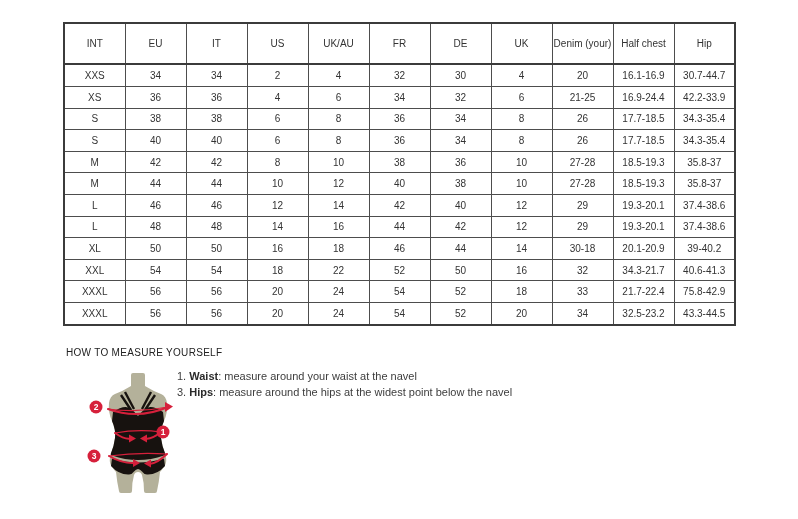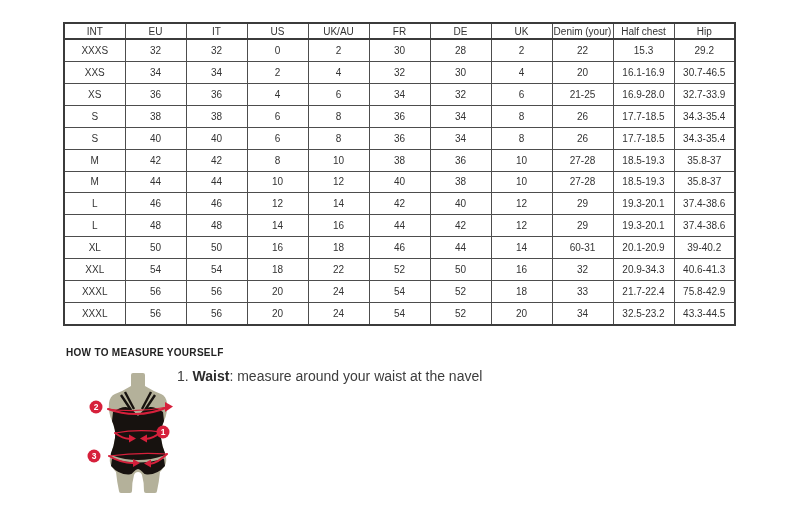--- a/index.html
+++ b/index.html
@@ -18,32 +18,32 @@
     border-collapse: collapse; table-layout: fixed;
     border: 2px solid #3b3b3b;
   }
   .size-table th, .size-table td {
     border: 1px solid #4d4d4d;
     text-align: center; vertical-align: middle;
     font-size: 10px; font-weight: 400;
     color: #333333; padding: 0;
     white-space: nowrap; overflow: hidden;
   }
-  .size-table thead tr { height: 16px; }
+  .size-table thead tr { height: 41px; }
   .size-table th { border-bottom: 2px solid #3b3b3b; }
 
   
   .measure-heading {
     position: absolute; left: 66px; top: 347px;
-    font-size: 10px; font-weight: 700; letter-spacing: 0.3px;
+    font-size: 10px; font-weight: 400; letter-spacing: 0.3px;
     color: #222222;
   }
   .instructions {
     position: absolute; left: 177px; top: 371px;
-    font-size: 14px; color: #3d3d3d;
+    font-size: 11px; color: #3d3d3d;
   }
   .instr-line { margin: 0 0 6px 0; line-height: 10px; }
   .instr-line .b { font-weight: 700; color: #2b2b2b; }
 
   .figure-wrap { position: absolute; left: 85px; top: 372px; width: 106px; height: 124px; }
   .figure-wrap svg { display: block; }
 </style>
 </head>
 <body>
 
@@ -71,291 +71,267 @@
 
           <th class="size-head">Denim (your)</th>
 
           <th class="size-head">Half chest</th>
 
           <th class="size-head">Hip</th>
         </tr>
     </thead>
     <tbody>
 
-        <tr class="size-row">
-
-            <td class="size-cell">XXXS</td>
+
+        <tr class="size-row">
+
+            <td class="size-cell">XXS</td>
+
+            <td class="size-cell">34</td>
+
+            <td class="size-cell">34</td>
+
+            <td class="size-cell">2</td>
+
+            <td class="size-cell">4</td>
 
             <td class="size-cell">32</td>
 
+            <td class="size-cell">30</td>
+
+            <td class="size-cell">4</td>
+
+            <td class="size-cell">20</td>
+
+            <td class="size-cell">16.1-16.9</td>
+
+            <td class="size-cell">30.7-44.7</td>
+          </tr>
+
+        <tr class="size-row">
+
+            <td class="size-cell">XS</td>
+
+            <td class="size-cell">36</td>
+
+            <td class="size-cell">36</td>
+
+            <td class="size-cell">4</td>
+
+            <td class="size-cell">6</td>
+
+            <td class="size-cell">34</td>
+
             <td class="size-cell">32</td>
 
-            <td class="size-cell">0</td>
-
-            <td class="size-cell">2</td>
-
-            <td class="size-cell">30</td>
-
-            <td class="size-cell">28</td>
-
-            <td class="size-cell">2</td>
+            <td class="size-cell">6</td>
+
+            <td class="size-cell">21-25</td>
+
+            <td class="size-cell">16.9-24.4</td>
+
+            <td class="size-cell">42.2-33.9</td>
+          </tr>
+
+        <tr class="size-row">
+
+            <td class="size-cell">S</td>
+
+            <td class="size-cell">38</td>
+
+            <td class="size-cell">38</td>
+
+            <td class="size-cell">6</td>
+
+            <td class="size-cell">8</td>
+
+            <td class="size-cell">36</td>
+
+            <td class="size-cell">34</td>
+
+            <td class="size-cell">8</td>
+
+            <td class="size-cell">26</td>
+
+            <td class="size-cell">17.7-18.5</td>
+
+            <td class="size-cell">34.3-35.4</td>
+          </tr>
+
+        <tr class="size-row">
+
+            <td class="size-cell">S</td>
+
+            <td class="size-cell">40</td>
+
+            <td class="size-cell">40</td>
+
+            <td class="size-cell">6</td>
+
+            <td class="size-cell">8</td>
+
+            <td class="size-cell">36</td>
+
+            <td class="size-cell">34</td>
+
+            <td class="size-cell">8</td>
+
+            <td class="size-cell">26</td>
+
+            <td class="size-cell">17.7-18.5</td>
+
+            <td class="size-cell">34.3-35.4</td>
+          </tr>
+
+        <tr class="size-row">
+
+            <td class="size-cell">M</td>
+
+            <td class="size-cell">42</td>
+
+            <td class="size-cell">42</td>
+
+            <td class="size-cell">8</td>
+
+            <td class="size-cell">10</td>
+
+            <td class="size-cell">38</td>
+
+            <td class="size-cell">36</td>
+
+            <td class="size-cell">10</td>
+
+            <td class="size-cell">27-28</td>
+
+            <td class="size-cell">18.5-19.3</td>
+
+            <td class="size-cell">35.8-37</td>
+          </tr>
+
+        <tr class="size-row">
+
+            <td class="size-cell">M</td>
+
+            <td class="size-cell">44</td>
+
+            <td class="size-cell">44</td>
+
+            <td class="size-cell">10</td>
+
+            <td class="size-cell">12</td>
+
+            <td class="size-cell">40</td>
+
+            <td class="size-cell">38</td>
+
+            <td class="size-cell">10</td>
+
+            <td class="size-cell">27-28</td>
+
+            <td class="size-cell">18.5-19.3</td>
+
+            <td class="size-cell">35.8-37</td>
+          </tr>
+
+        <tr class="size-row">
+
+            <td class="size-cell">L</td>
+
+            <td class="size-cell">46</td>
+
+            <td class="size-cell">46</td>
+
+            <td class="size-cell">12</td>
+
+            <td class="size-cell">14</td>
+
+            <td class="size-cell">42</td>
+
+            <td class="size-cell">40</td>
+
+            <td class="size-cell">12</td>
+
+            <td class="size-cell">29</td>
+
+            <td class="size-cell">19.3-20.1</td>
+
+            <td class="size-cell">37.4-38.6</td>
+          </tr>
+
+        <tr class="size-row">
+
+            <td class="size-cell">L</td>
+
+            <td class="size-cell">48</td>
+
+            <td class="size-cell">48</td>
+
+            <td class="size-cell">14</td>
+
+            <td class="size-cell">16</td>
+
+            <td class="size-cell">44</td>
+
+            <td class="size-cell">42</td>
+
+            <td class="size-cell">12</td>
+
+            <td class="size-cell">29</td>
+
+            <td class="size-cell">19.3-20.1</td>
+
+            <td class="size-cell">37.4-38.6</td>
+          </tr>
+
+        <tr class="size-row">
+
+            <td class="size-cell">XL</td>
+
+            <td class="size-cell">50</td>
+
+            <td class="size-cell">50</td>
+
+            <td class="size-cell">16</td>
+
+            <td class="size-cell">18</td>
+
+            <td class="size-cell">46</td>
+
+            <td class="size-cell">44</td>
+
+            <td class="size-cell">14</td>
+
+            <td class="size-cell">30-18</td>
+
+            <td class="size-cell">20.1-20.9</td>
+
+            <td class="size-cell">39-40.2</td>
+          </tr>
+
+        <tr class="size-row">
+
+            <td class="size-cell">XXL</td>
+
+            <td class="size-cell">54</td>
+
+            <td class="size-cell">54</td>
+
+            <td class="size-cell">18</td>
 
             <td class="size-cell">22</td>
 
-            <td class="size-cell">15.3</td>
-
-            <td class="size-cell">29.2</td>
-          </tr>
-
-        <tr class="size-row">
-
-            <td class="size-cell">XXS</td>
-
-            <td class="size-cell">34</td>
-
-            <td class="size-cell">34</td>
-
-            <td class="size-cell">2</td>
-
-            <td class="size-cell">4</td>
+            <td class="size-cell">52</td>
+
+            <td class="size-cell">50</td>
+
+            <td class="size-cell">16</td>
 
             <td class="size-cell">32</td>
 
-            <td class="size-cell">30</td>
-
-            <td class="size-cell">4</td>
-
-            <td class="size-cell">20</td>
-
-            <td class="size-cell">16.1-16.9</td>
-
-            <td class="size-cell">30.7-46.5</td>
-          </tr>
-
-        <tr class="size-row">
-
-            <td class="size-cell">XS</td>
-
-            <td class="size-cell">36</td>
-
-            <td class="size-cell">36</td>
-
-            <td class="size-cell">4</td>
-
-            <td class="size-cell">6</td>
-
-            <td class="size-cell">34</td>
-
-            <td class="size-cell">32</td>
-
-            <td class="size-cell">6</td>
-
-            <td class="size-cell">21-25</td>
-
-            <td class="size-cell">16.9-28.0</td>
-
-            <td class="size-cell">32.7-33.9</td>
-          </tr>
-
-        <tr class="size-row">
-
-            <td class="size-cell">S</td>
-
-            <td class="size-cell">38</td>
-
-            <td class="size-cell">38</td>
-
-            <td class="size-cell">6</td>
-
-            <td class="size-cell">8</td>
-
-            <td class="size-cell">36</td>
-
-            <td class="size-cell">34</td>
-
-            <td class="size-cell">8</td>
-
-            <td class="size-cell">26</td>
-
-            <td class="size-cell">17.7-18.5</td>
-
-            <td class="size-cell">34.3-35.4</td>
-          </tr>
-
-        <tr class="size-row">
-
-            <td class="size-cell">S</td>
-
-            <td class="size-cell">40</td>
-
-            <td class="size-cell">40</td>
-
-            <td class="size-cell">6</td>
-
-            <td class="size-cell">8</td>
-
-            <td class="size-cell">36</td>
-
-            <td class="size-cell">34</td>
-
-            <td class="size-cell">8</td>
-
-            <td class="size-cell">26</td>
-
-            <td class="size-cell">17.7-18.5</td>
-
-            <td class="size-cell">34.3-35.4</td>
-          </tr>
-
-        <tr class="size-row">
-
-            <td class="size-cell">M</td>
-
-            <td class="size-cell">42</td>
-
-            <td class="size-cell">42</td>
-
-            <td class="size-cell">8</td>
-
-            <td class="size-cell">10</td>
-
-            <td class="size-cell">38</td>
-
-            <td class="size-cell">36</td>
-
-            <td class="size-cell">10</td>
-
-            <td class="size-cell">27-28</td>
-
-            <td class="size-cell">18.5-19.3</td>
-
-            <td class="size-cell">35.8-37</td>
-          </tr>
-
-        <tr class="size-row">
-
-            <td class="size-cell">M</td>
-
-            <td class="size-cell">44</td>
-
-            <td class="size-cell">44</td>
-
-            <td class="size-cell">10</td>
-
-            <td class="size-cell">12</td>
-
-            <td class="size-cell">40</td>
-
-            <td class="size-cell">38</td>
-
-            <td class="size-cell">10</td>
-
-            <td class="size-cell">27-28</td>
-
-            <td class="size-cell">18.5-19.3</td>
-
-            <td class="size-cell">35.8-37</td>
-          </tr>
-
-        <tr class="size-row">
-
-            <td class="size-cell">L</td>
-
-            <td class="size-cell">46</td>
-
-            <td class="size-cell">46</td>
-
-            <td class="size-cell">12</td>
-
-            <td class="size-cell">14</td>
-
-            <td class="size-cell">42</td>
-
-            <td class="size-cell">40</td>
-
-            <td class="size-cell">12</td>
-
-            <td class="size-cell">29</td>
-
-            <td class="size-cell">19.3-20.1</td>
-
-            <td class="size-cell">37.4-38.6</td>
-          </tr>
-
-        <tr class="size-row">
-
-            <td class="size-cell">L</td>
-
-            <td class="size-cell">48</td>
-
-            <td class="size-cell">48</td>
-
-            <td class="size-cell">14</td>
-
-            <td class="size-cell">16</td>
-
-            <td class="size-cell">44</td>
-
-            <td class="size-cell">42</td>
-
-            <td class="size-cell">12</td>
-
-            <td class="size-cell">29</td>
-
-            <td class="size-cell">19.3-20.1</td>
-
-            <td class="size-cell">37.4-38.6</td>
-          </tr>
-
-        <tr class="size-row">
-
-            <td class="size-cell">XL</td>
-
-            <td class="size-cell">50</td>
-
-            <td class="size-cell">50</td>
-
-            <td class="size-cell">16</td>
-
-            <td class="size-cell">18</td>
-
-            <td class="size-cell">46</td>
-
-            <td class="size-cell">44</td>
-
-            <td class="size-cell">14</td>
-
-            <td class="size-cell">60-31</td>
-
-            <td class="size-cell">20.1-20.9</td>
-
-            <td class="size-cell">39-40.2</td>
-          </tr>
-
-        <tr class="size-row">
-
-            <td class="size-cell">XXL</td>
-
-            <td class="size-cell">54</td>
-
-            <td class="size-cell">54</td>
-
-            <td class="size-cell">18</td>
-
-            <td class="size-cell">22</td>
-
-            <td class="size-cell">52</td>
-
-            <td class="size-cell">50</td>
-
-            <td class="size-cell">16</td>
-
-            <td class="size-cell">32</td>
-
-            <td class="size-cell">20.9-34.3</td>
+            <td class="size-cell">34.3-21.7</td>
 
             <td class="size-cell">40.6-41.3</td>
           </tr>
 
         <tr class="size-row">
 
             <td class="size-cell">XXXL</td>
 
             <td class="size-cell">56</td>
 
@@ -459,15 +435,16 @@
         </g>
       </g>
     </svg>
   </div>
 
   <div class="instructions">
 
       <p class="instr-line"><span>1.</span> <span class="b">Waist</span><span>: measure around your waist at the navel</span></p>
 
 
+      <p class="instr-line"><span>3.</span> <span class="b">Hips</span><span>: measure around the hips at the widest point below the navel</span></p>
     </div>
 
 </div>
 
 </body></html>

